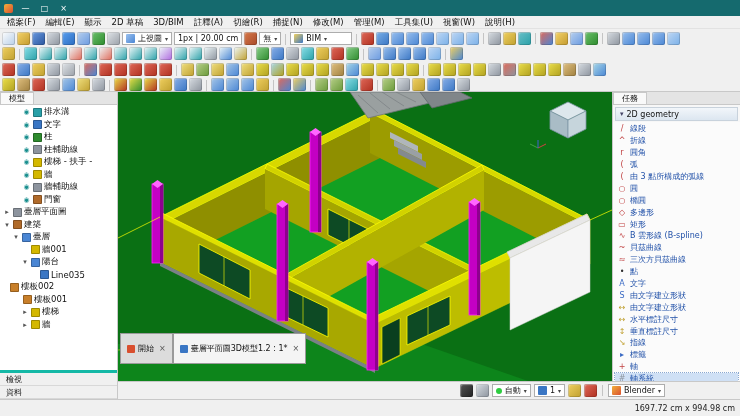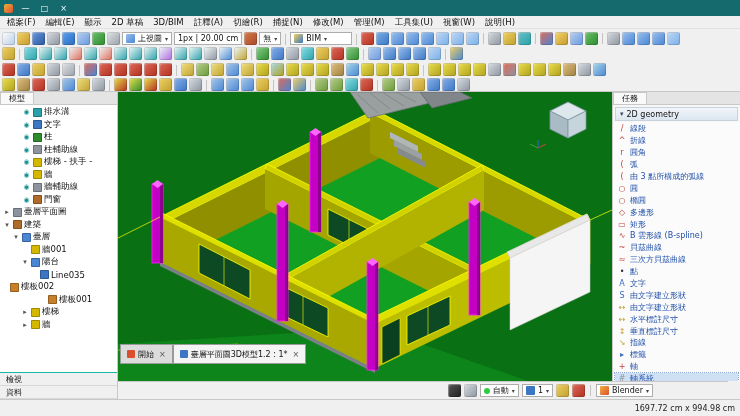--- a/index.html
+++ b/index.html
@@ -31,41 +31,41 @@
 
 
 .left-panel{position:absolute;top:92px;left:0;width:118px;bottom:17px;background:#f0f0f0;border-right:1px solid #c8c8c8;display:flex;flex-direction:column;}
 .panel-tab-row{height:13px;display:flex;align-items:flex-end;background:#e4e4e4;border-bottom:1px solid #c8c8c8;flex:0 0 auto;}
 .panel-tab{background:#f9f9f9;border:1px solid #c8c8c8;border-bottom:none;padding:0 8px;font-size:8px;height:12px;line-height:12px;}
 .tree{flex:1;background:#fff;overflow:hidden;padding-top:1px;}
 .tree-row{height:12.5px;display:flex;align-items:center;gap:2px;font-size:8.5px;white-space:nowrap;}
 .tw{width:8px;text-align:center;font-size:7px;color:#555;flex:0 0 auto;}
 .eye{color:#1a8f8f;font-size:7px;width:9px;text-align:center;flex:0 0 auto;}
 .ticon{width:9px;height:9px;border-radius:1px;flex:0 0 auto;box-shadow:inset 0 0 0 1px rgba(0,0,0,.25);}
-.combo-tabs{border-top:1px solid #14b8a6;flex:0 0 auto;}
+.combo-tabs{border-top:3px solid #14b8a6;flex:0 0 auto;}
 .combo-tab{height:13px;line-height:13px;padding-left:6px;font-size:8px;background:#f0f0f0;border-bottom:1px solid #d8d8d8;}
 
 
 .viewport{position:absolute;top:92px;left:118px;width:494px;height:289px;background:#0a7014;}
 .doc-tabs{position:absolute;left:2px;bottom:17px;display:flex;align-items:flex-end;height:16px;}
-.doc-tab{display:flex;align-items:center;gap:3px;height:20px;padding:0 6px;background:#dcdcdc;border:1px solid #9a9a9a;font-size:8px;white-space:nowrap;}
+.doc-tab{display:flex;align-items:center;gap:3px;height:31px;padding:0 6px;background:#dcdcdc;border:1px solid #9a9a9a;font-size:8px;white-space:nowrap;}
 .doc-tab.active{background:#f4f4f4;}
 .doc-tab .x{font-size:8px;color:#555;margin-left:2px;}
 
 
 .right-panel{position:absolute;top:92px;right:0;width:128px;height:289px;background:#f7f7f7;border-left:1px solid #c8c8c8;display:flex;flex-direction:column;}
 .task-section{height:14px;background:linear-gradient(#f2f6fa,#dce6f0);border:1px solid #c8d2dc;margin:2px 2px 1px 2px;display:flex;align-items:center;gap:3px;padding:0 4px;font-size:8px;flex:0 0 auto;}
 .task-section .chev{font-size:7px;color:#446;}
 .task-list{flex:1;overflow:hidden;background:#fbfbfb;padding:1px 2px;}
 .task-row{height:11.9px;display:flex;align-items:center;gap:3px;font-size:8px;color:#2050a8;white-space:nowrap;padding:0 2px;}
 .task-row.sel{background:#cfe0f5;outline:1px dotted #8aa8d0;}
 .task-ic{width:10px;text-align:center;font-size:8px;flex:0 0 auto;}
 
 
-.bottom-bar{position:absolute;left:118px;right:12px;bottom:17px;height:18px;background:#f0f0f0;border-top:1px solid #c8c8c8;display:flex;align-items:center;gap:3px;padding:0 4px;}
+.bottom-bar{position:absolute;left:118px;right:0;bottom:17px;height:18px;background:#f0f0f0;border-top:1px solid #c8c8c8;display:flex;align-items:center;gap:3px;padding:0 4px;}
 .sp{flex:1;}
 .status-bar{position:absolute;left:0;right:0;bottom:0;height:17px;background:#f0f0f0;border-top:1px solid #c8c8c8;display:flex;align-items:center;padding:0 5px;font-size:8px;color:#222;}
 .status-bar .sp{flex:1;}
 </style>
 </head>
 <body>
 
 <div class="titlebar">
   <span class="logo"></span>
   <span class="win-btns">
@@ -345,21 +345,21 @@
       <div class="tree-row" style="padding-left: 30px;">
         <span class="tw"></span>
         <span class="ticon" style="background: rgb(58, 118, 196);"></span>
         <span>Line035</span>
       </div>
       <div class="tree-row" style="">
         <span class="tw"></span>
         <span class="ticon" style="background: rgb(200, 127, 42);"></span>
         <span>樓板002</span>
       </div>
-      <div class="tree-row" style="padding-left: 38px;">
+      <div class="tree-row" style="padding-left: 13px;">
         <span class="tw"></span>
         <span class="ticon" style="background: rgb(200, 127, 42);"></span>
         <span>樓板001</span>
       </div>
       <div class="tree-row" style="padding-left: 21px;">
         <span class="tw">▸</span>
         <span class="ticon" style="background: rgb(212, 184, 0);"></span>
         <span>樓梯</span>
       </div>
       <div class="tree-row" style="padding-left: 21px;">

